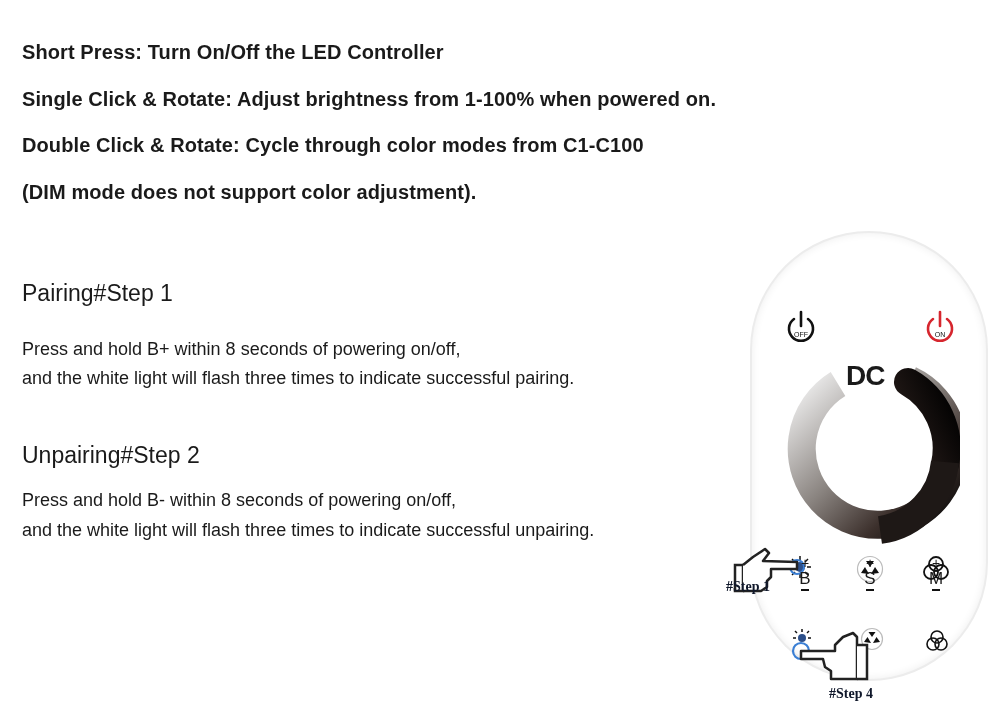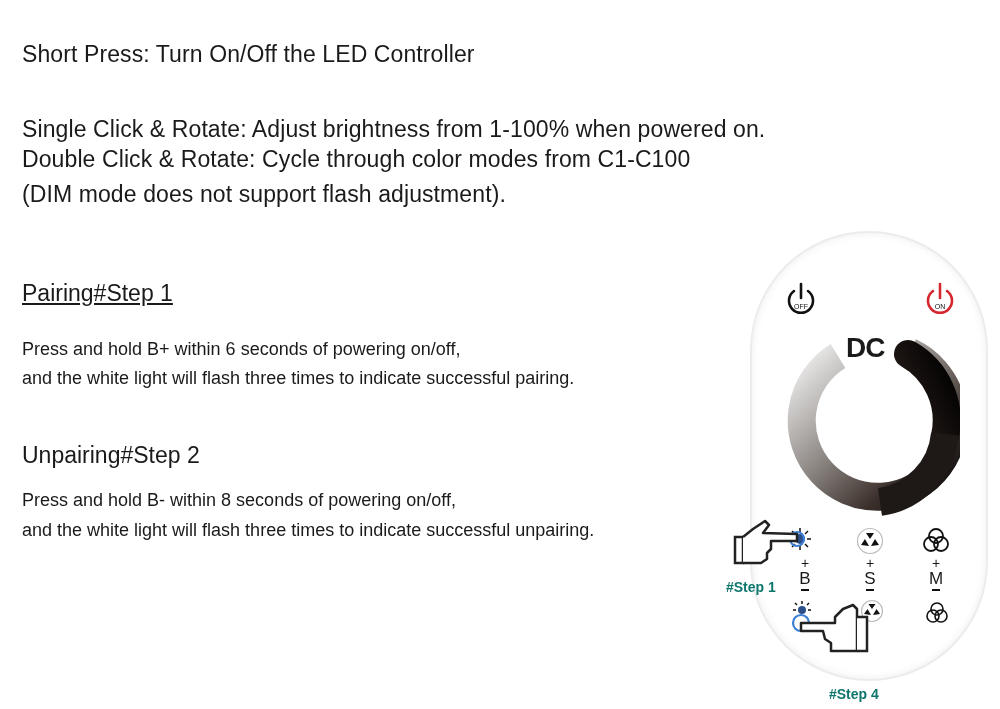--- a/index.html
+++ b/index.html
@@ -1,37 +1,37 @@
 <!DOCTYPE html>
 <html><head>
 <meta charset="utf-8">
 <style>
   html,body{margin:0;padding:0;background:#fff;}
   body{width:1000px;height:709px;position:relative;overflow:hidden;font-family:"Liberation Sans",sans-serif;color:#1a1a1a;}
-  .line{position:absolute;left:22px;font-size:23px;white-space:nowrap;letter-spacing:0.1px;}
+  .line{position:absolute;left:22px;font-size:20px;white-space:nowrap;letter-spacing:0.1px;font-weight:bold;}
   .heading{position:absolute;left:22px;font-size:23px;white-space:nowrap;}
   .para{position:absolute;left:22px;font-size:18px;line-height:29px;white-space:nowrap;}
   .remote{position:absolute;left:752px;top:233px;width:234px;height:446px;border-radius:117px;background:#fff;
     box-shadow:0 0 0 2px #ececec, inset 0 0 8px rgba(0,0,0,0.07);}
-  .abs{position:absolute;}
-  .step-label{position:absolute;color:#0f766e;font-weight:bold;font-size:14px;font-family:Liberation Sans, sans-serif;white-space:nowrap;}
+  .abs{position:absolute;margin-top:28px;}
+  .step-label{position:absolute;color:#0f172a;font-weight:bold;font-size:14px;font-family:Liberation Serif, serif;white-space:nowrap;}
   .letter{position:absolute;font-size:17px;font-family:"Liberation Sans",sans-serif;text-align:center;width:20px;line-height:16px;}
   .letter .ul{display:block;width:8px;height:2px;background:#111;margin:2px auto 0;}
   .plus{position:absolute;font-size:14px;width:20px;text-align:center;line-height:14px;}
 </style>
 </head>
 <body>
 
 <div class="line" style="top:41px;">Short Press: Turn On/Off the LED Controller</div>
-<div class="line" style="top:88px;margin-top:28px;">Single Click &amp; Rotate: Adjust brightness from 1-100% when powered on.</div>
-<div class="line" style="top:146px;">Double Click &amp; Rotate: Cycle through color modes from C1-C100</div>
-<div class="line" style="top:181px;">(DIM mode does not support flash adjustment).</div>
+<div class="line" style="top:88px;">Single Click &amp; Rotate: Adjust brightness from 1-100% when powered on.</div>
+<div class="line" style="top:134px;">Double Click &amp; Rotate: Cycle through color modes from C1-C100</div>
+<div class="line" style="top:181px;">(DIM mode does not support color adjustment).</div>
 
-<div class="heading" style="top:280px;text-decoration:underline;">Pairing#Step 1</div>
-<div class="para" style="top:335px;">Press and hold B+ within 6 seconds of powering on/off,</div>
+<div class="heading" style="top:280px;">Pairing#Step 1</div>
+<div class="para" style="top:335px;">Press and hold B+ within 8 seconds of powering on/off,</div>
 <div class="para" style="top:364px;">and the white light will flash three times to indicate successful pairing.</div>
 
 <div class="heading" style="top:442px;">Unpairing#Step 2</div>
 <div class="para" style="top:486px;">Press and hold B- within 8 seconds of powering on/off,</div>
 <div class="para" style="top:516px;">and the white light will flash three times to indicate successful unpairing.</div>
 
 <div class="remote"></div>
 
 <div class="abs" style="left:783px;top:282px;width:36px;height:36px;">
   <svg width="36" height="36" viewBox="0 0 36 36">

